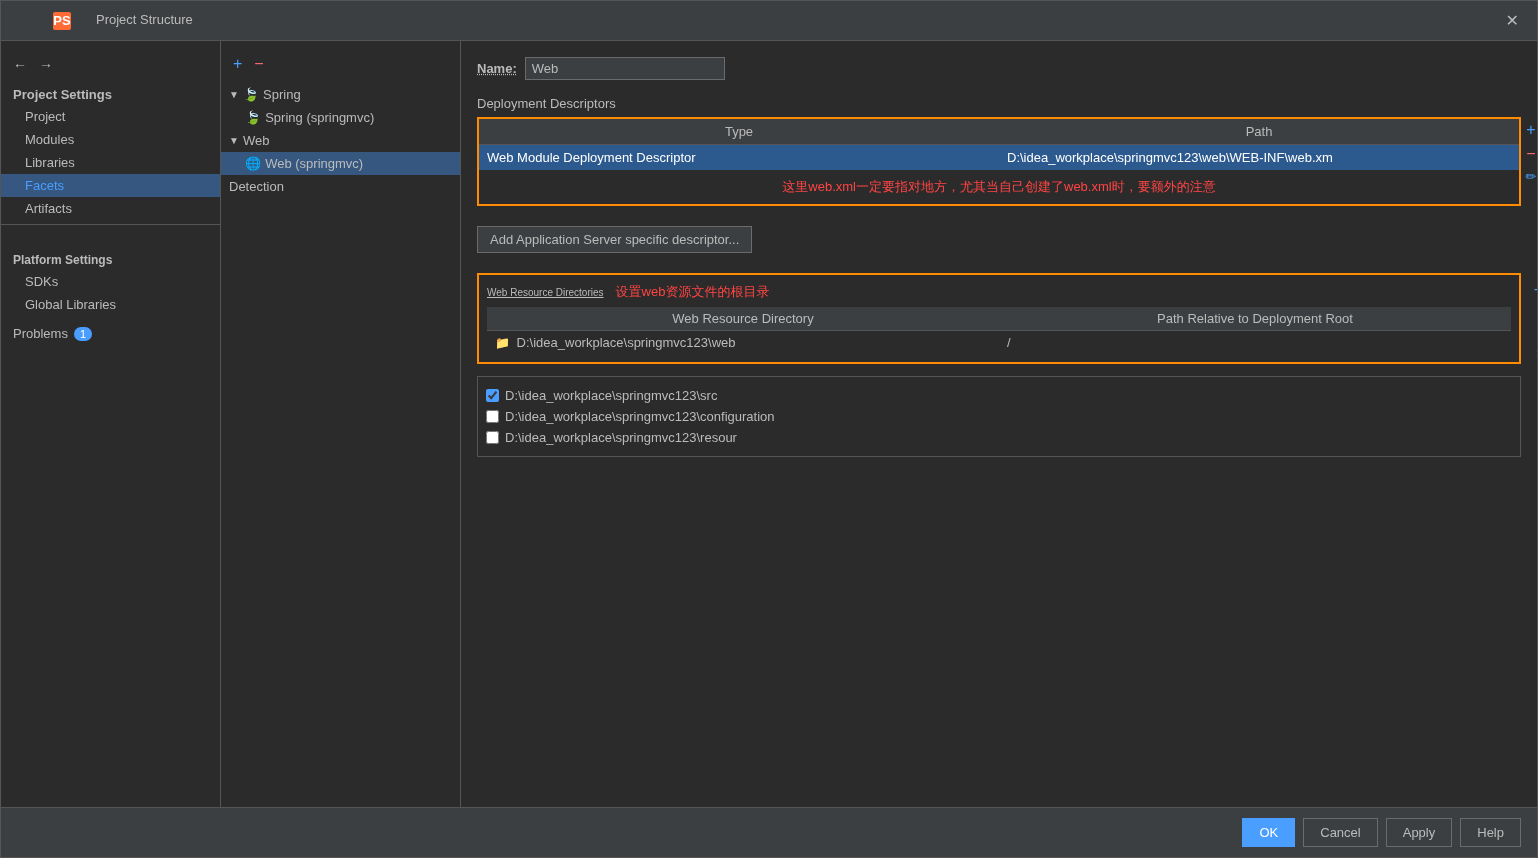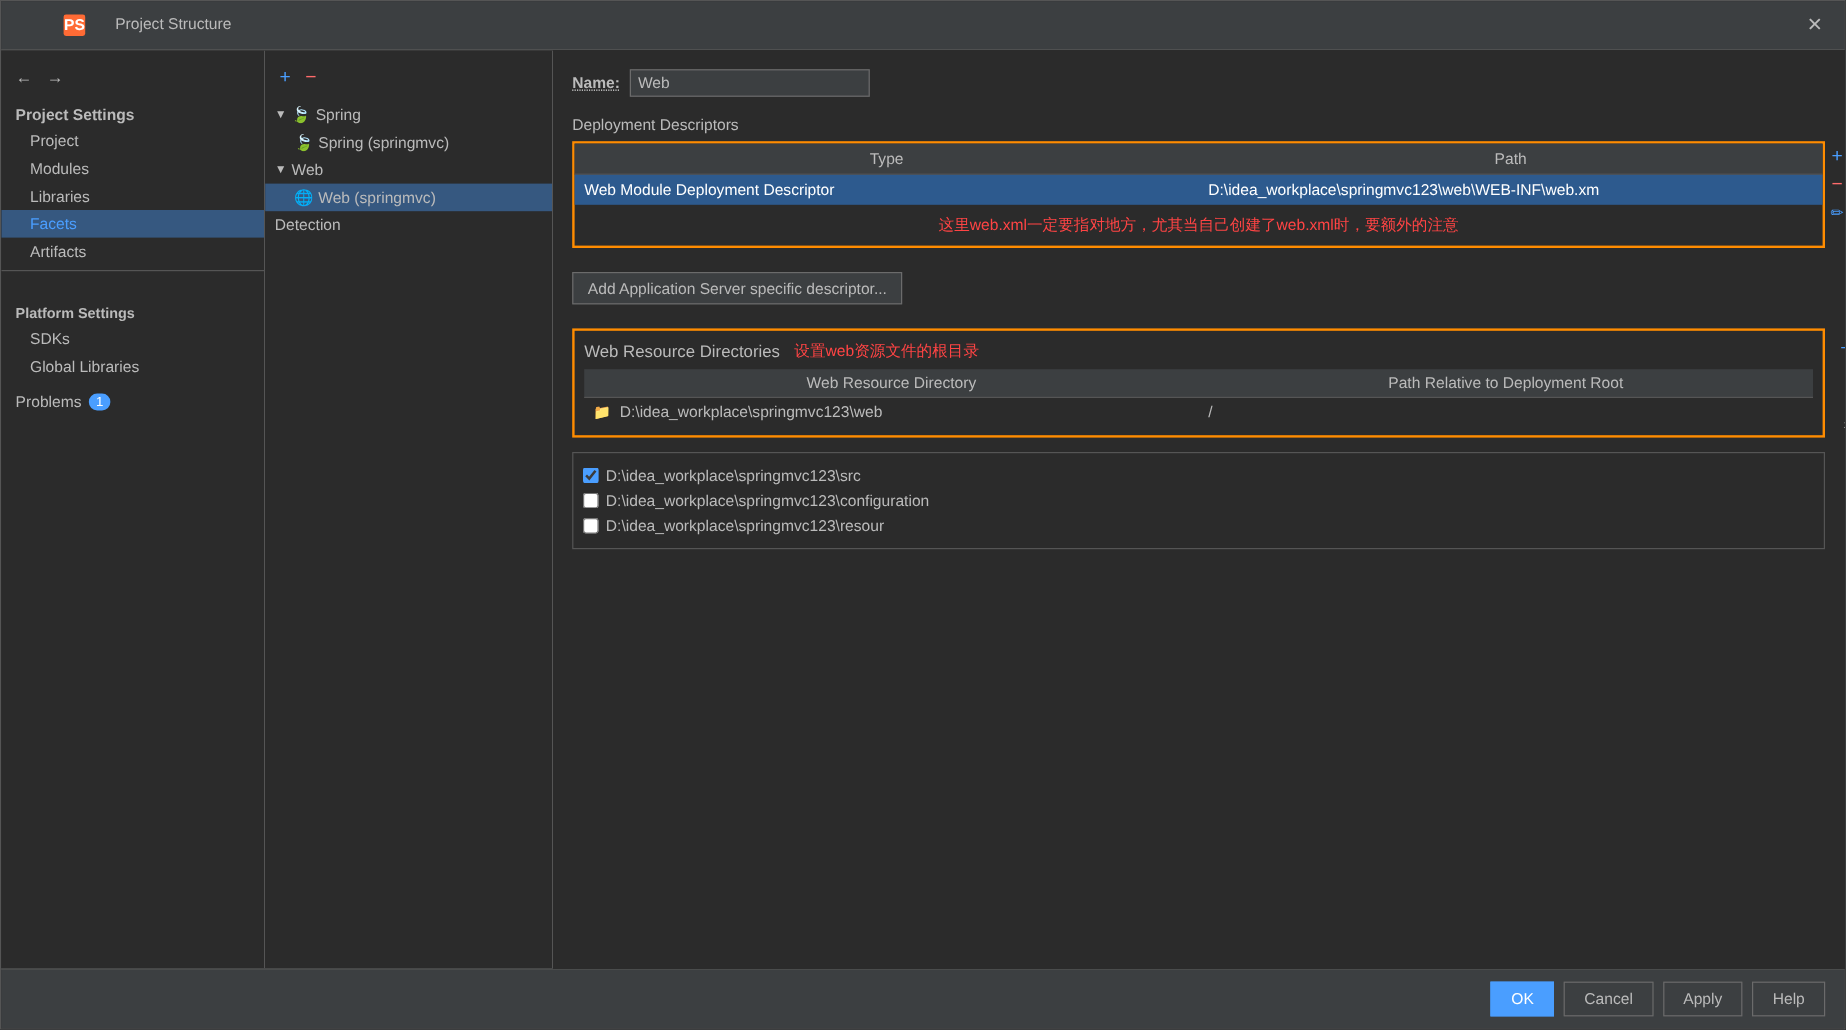--- a/index.html
+++ b/index.html
@@ -46,21 +46,21 @@
     .table-row.selected { background: #2d5a8e; }
     .table-cell { flex: 1; padding: 5px 8px; color: #bbbbbb; font-size: 13px; overflow: hidden; text-overflow: ellipsis; white-space: nowrap; }
     .table-cell.selected { color: white; }
     .table-note { color: #ff4444; padding: 8px; text-align: center; font-size: 13px; }
     .side-buttons { position: absolute; right: -22px; top: 0; display: flex; flex-direction: column; gap: 2px; }
     .side-btn { background: none; border: none; color: #4a9eff; cursor: pointer; font-size: 16px; padding: 2px; width: 20px; }
     .side-btn.minus-btn { color: #ff6b6b; }
     .add-server-btn { background: #3c3f41; border: 1px solid #6b6b6b; color: #bbbbbb; padding: 5px 12px; cursor: pointer; margin: 8px 0; }
     .web-resource-box { border: 2px solid #ff8c00; margin-bottom: 12px; position: relative; padding: 8px; }
     .web-resource-title-row { display: flex; align-items: center; gap: 12px; margin-bottom: 6px; }
-    .web-resource-title { color: #bbbbbb; font-size: 14px; }
+    .web-resource-title { color: #bbbbbb; font-size: 10px; text-decoration: underline; }
     .web-resource-note { color: #ff4444; font-size: 13px; }
     .web-table-header { display: flex; background: #3c3f41; border-bottom: 1px solid #555; }
     .web-table-cell { flex: 1; padding: 4px 8px; color: #bbbbbb; text-align: center; font-size: 13px; }
     .web-table-row { display: flex; align-items: center; }
     .web-table-data { flex: 1; padding: 4px 8px; color: #bbbbbb; font-size: 13px; }
     .folder-icon { color: #4a9eff; font-size: 12px; margin-right: 3px; }
     .right-add-btn { position: absolute; right: -22px; top: 8px; background: none; border: none; color: #4a9eff; cursor: pointer; font-size: 16px; }
     .bottom-right-btn { position: absolute; right: -22px; bottom: 4px; background: none; border: none; color: #bbbbbb; cursor: pointer; font-size: 12px; }
     .source-roots-section { margin-top: 8px; }
     .source-roots-title { color: #bbbbbb; margin-bottom: 8px; font-size: 13px; }

